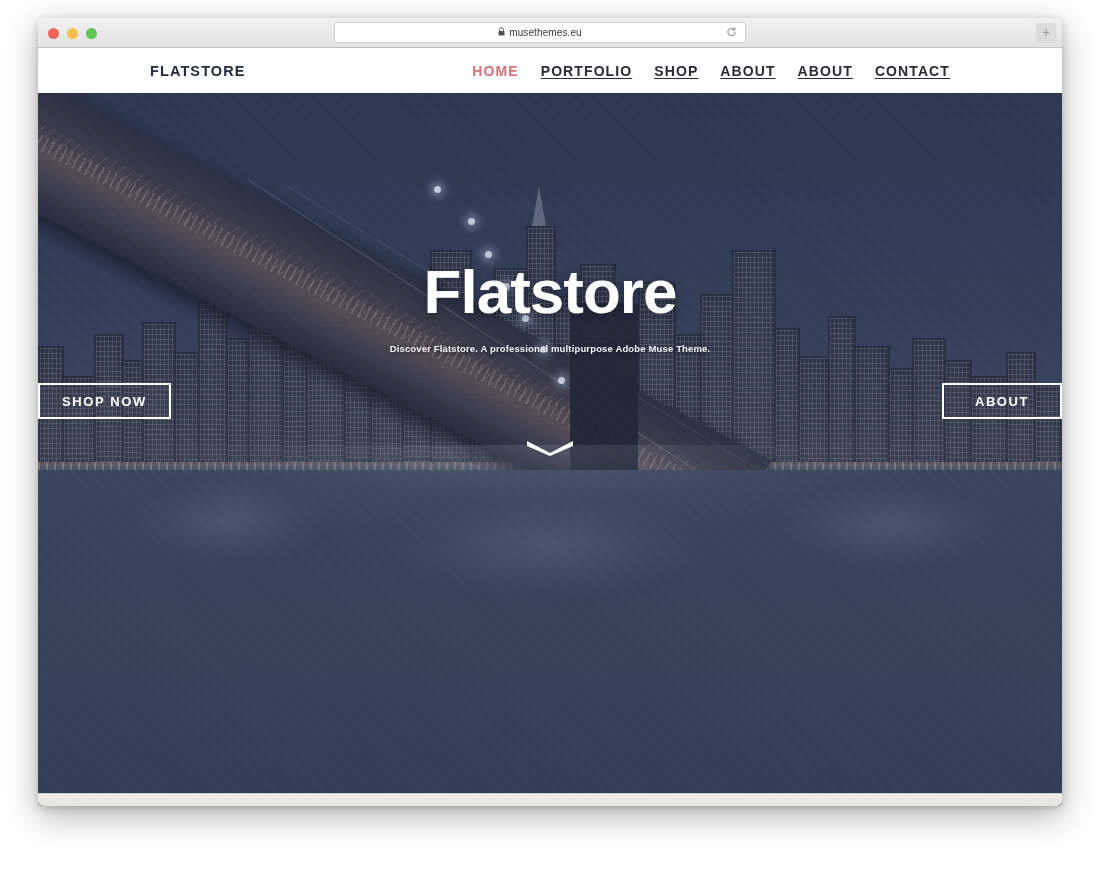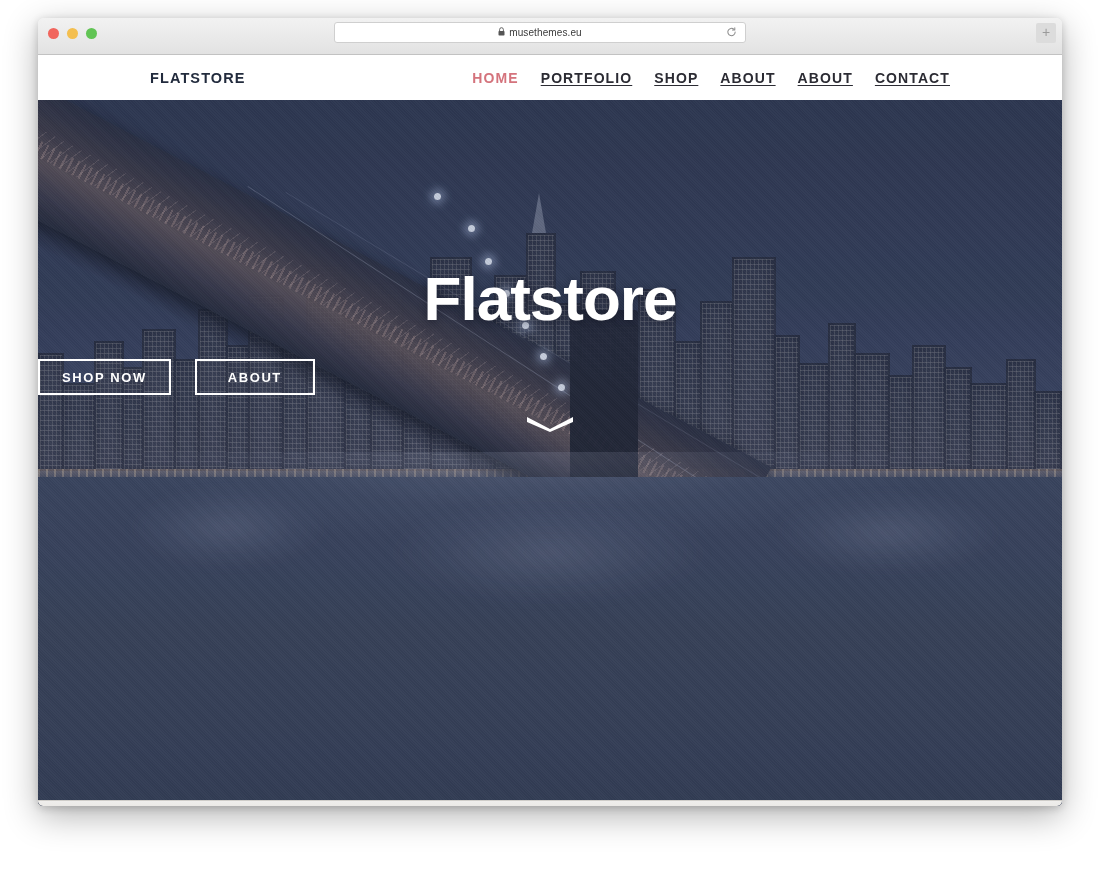--- a/index.html
+++ b/index.html
@@ -21,21 +21,21 @@
     height: 788px;
     background: #f6f6f6;
     border-radius: 6px 6px 5px 5px;
     box-shadow: 0 10px 34px rgba(0,0,0,0.30), 0 2px 8px rgba(0,0,0,0.18);
     overflow: hidden;
   }
 
   
   .browser-chrome {
     position: relative;
-    height: 37px;
+    height: 30px;
     background: linear-gradient(to bottom, #f2f2f2 0%, #e2e2e2 100%);
     border-bottom: 1px solid #c2c2c2;
   }
 
   .traffic-lights {
     position: absolute;
     left: 10px;
     top: 10px;
     display: flex;
     gap: 8px;
@@ -333,21 +333,21 @@
     margin-top: 20px;
     font-size: 9.5px;
     font-weight: bold;
     color: #f2f4f8;
     letter-spacing: .15px;
     text-shadow: 0 1px 4px rgba(10,14,26,0.6);
   }
   .hero-buttons {
     margin-top: 29px;
     display: flex;
-    justify-content: flex-start;
+    justify-content: space-between;
     gap: 24px;
   }
   .hero-btn {
     min-width: 120px;
     padding: 10px 22px 9px 22px;
     border: 2px solid #ffffff;
     color: #ffffff;
     font-size: 13px;
     font-weight: bold;
     letter-spacing: 1.6px;
@@ -482,20 +482,21 @@
       <div class="water-reflect" style="left:300px; width:420px;"></div>
       <div class="water-reflect" style="left:60px; width:260px; bottom:230px; height:110px;"></div>
       <div class="water-reflect" style="left:700px; width:300px; bottom:225px; height:110px;"></div>
 
       <div class="hero-horizon-glow"></div>
       <div class="tint"></div>
       <div class="texture"></div>
 
       <div class="hero-content">
         <div class="hero-title">Flatstore</div>
+        <div class="hero-sub">Discover Flatstore. A professional multipurpose Adobe Muse Theme.</div>
         <div class="hero-buttons">
           <div class="hero-btn">SHOP NOW</div>
           <div class="hero-btn">ABOUT</div>
         </div>
         <div class="scroll-chevron">
           <svg width="46" height="15" viewBox="0 0 46 15" aria-hidden="true">
             <polygon points="0,0 23,12 46,0 46,5 23,15 0,5" fill="#ffffff"></polygon>
           </svg>
         </div>
       </div>

